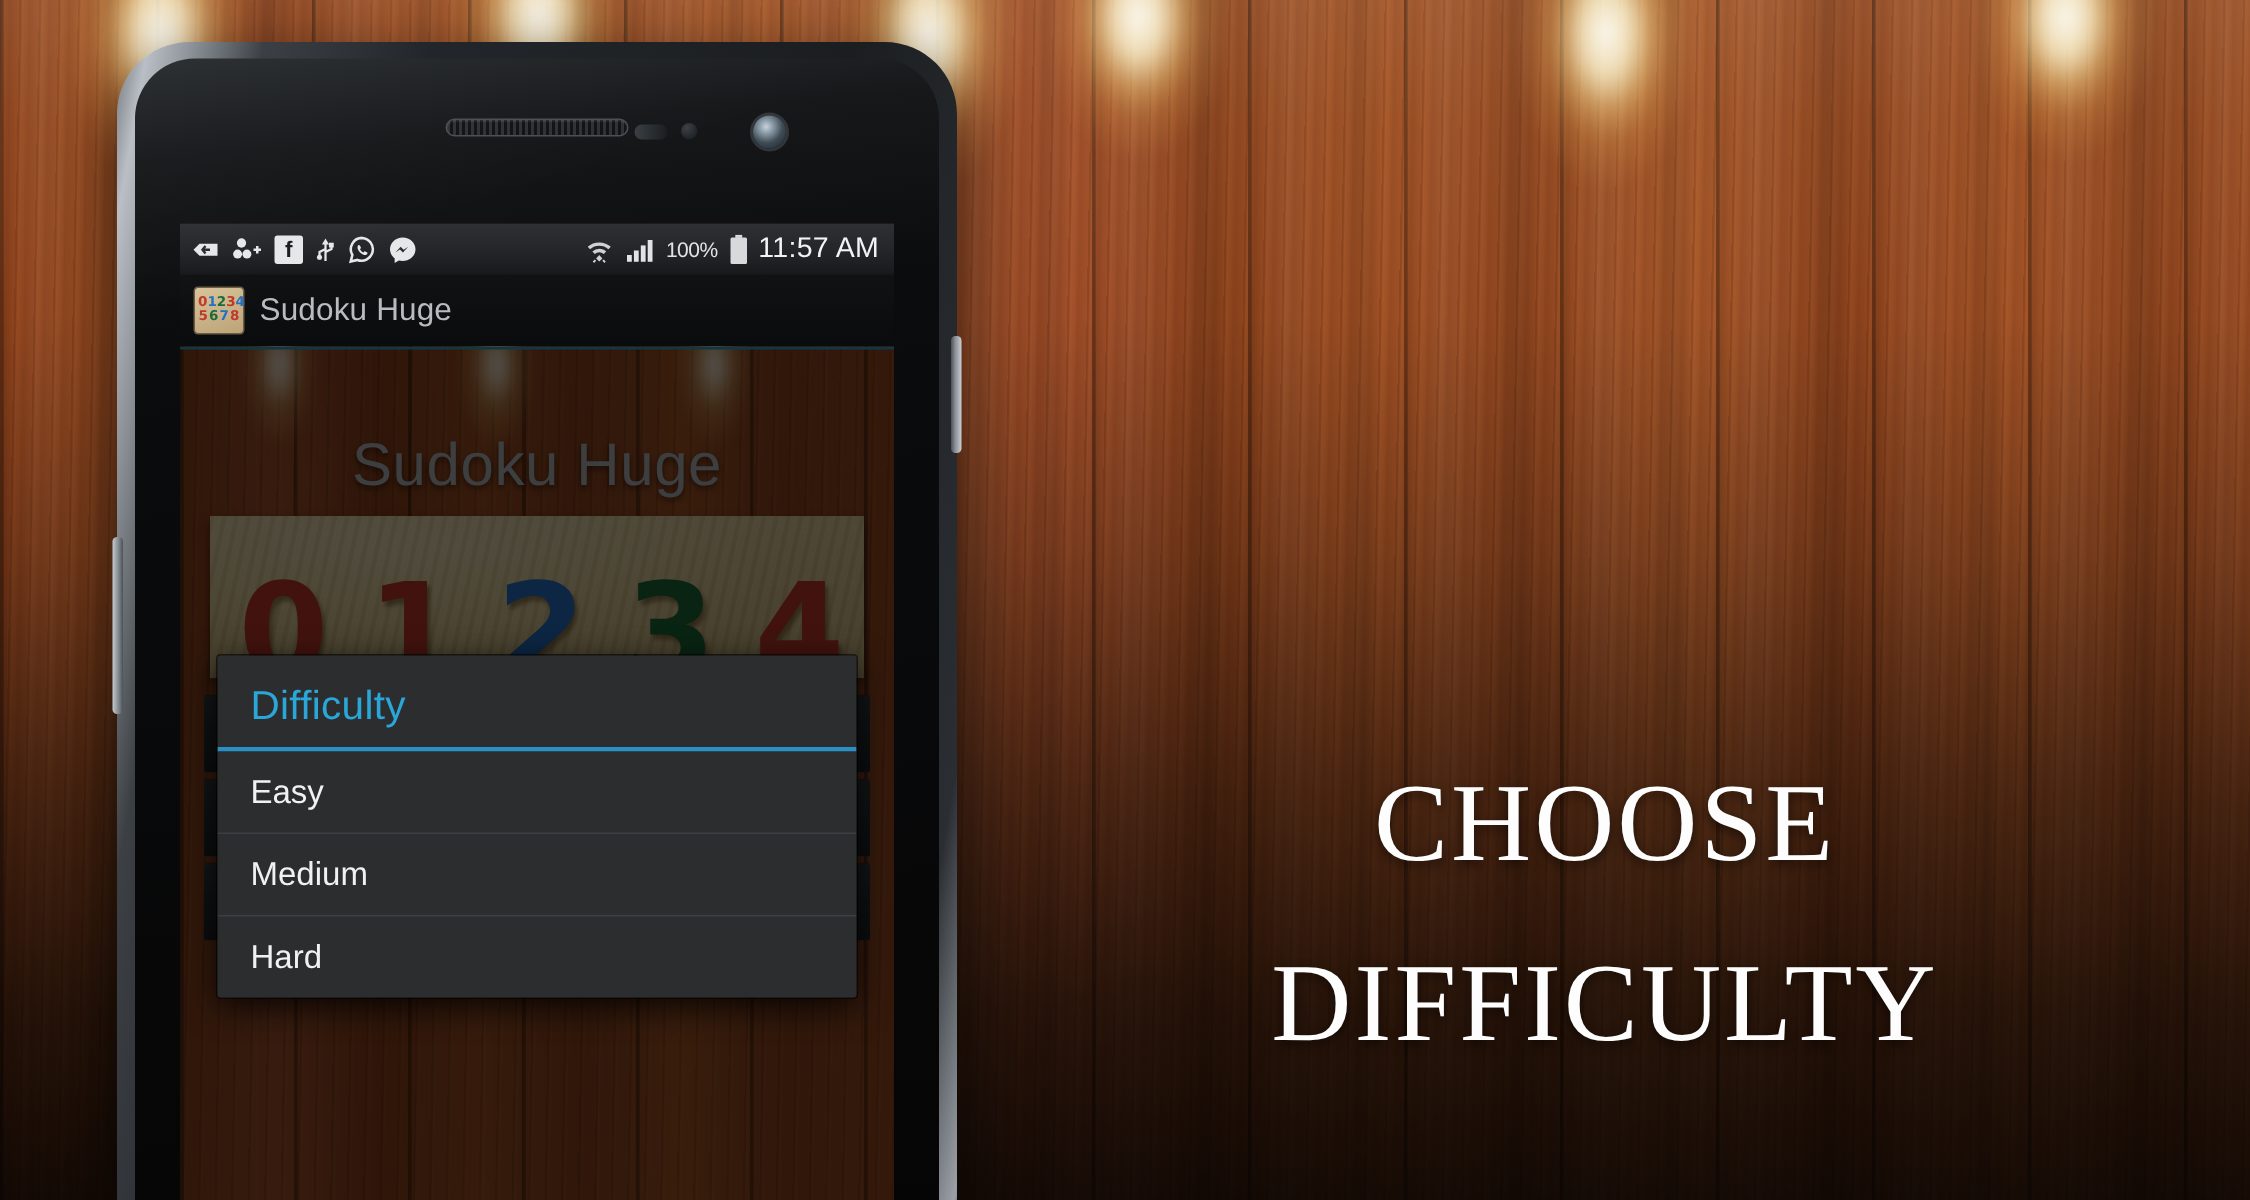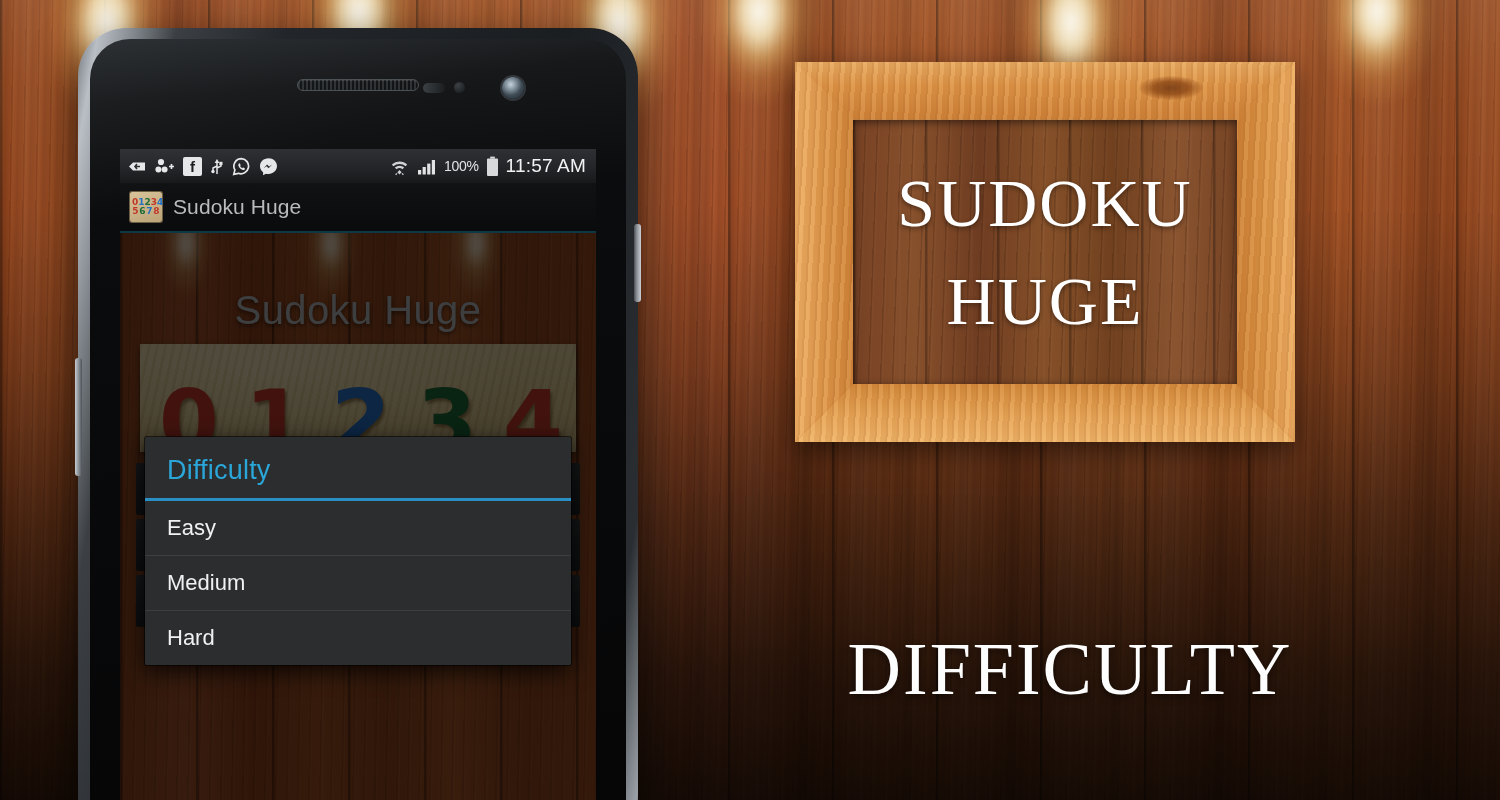--- a/index.html
+++ b/index.html
@@ -461,27 +461,16 @@
           <div class="dialog-item">Medium</div>
           <div class="dialog-item">Hard</div>
         </div>
       </div>
 
     </div>
   </div>
 </div>
 
 <div id="right-panel">
-  <div id="frame">
-    <div id="frame-inner">
-      <div class="frame-word">SUDOKU</div>
-      <div class="frame-word">HUGE</div>
-    </div>
-    <div class="frame-side" id="fr-top"></div>
-    <div class="frame-side" id="fr-bottom"></div>
-    <div class="frame-side" id="fr-left"></div>
-    <div class="frame-side" id="fr-right"></div>
-    <div id="fr-grain"></div>
-    <div id="fr-knot"></div>
-  </div>
-
+
+  <div class="bottom-word" id="bw1">CHOOSE</div>
   <div class="bottom-word" id="bw2">DIFFICULTY</div>
 </div>
 
 </body></html>

